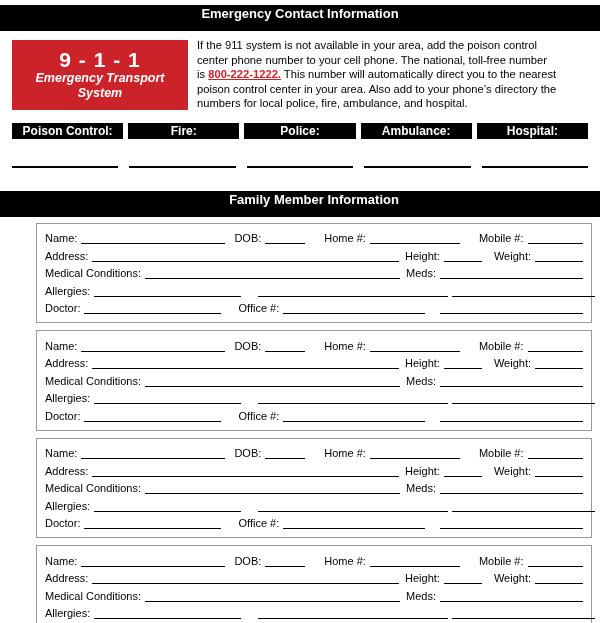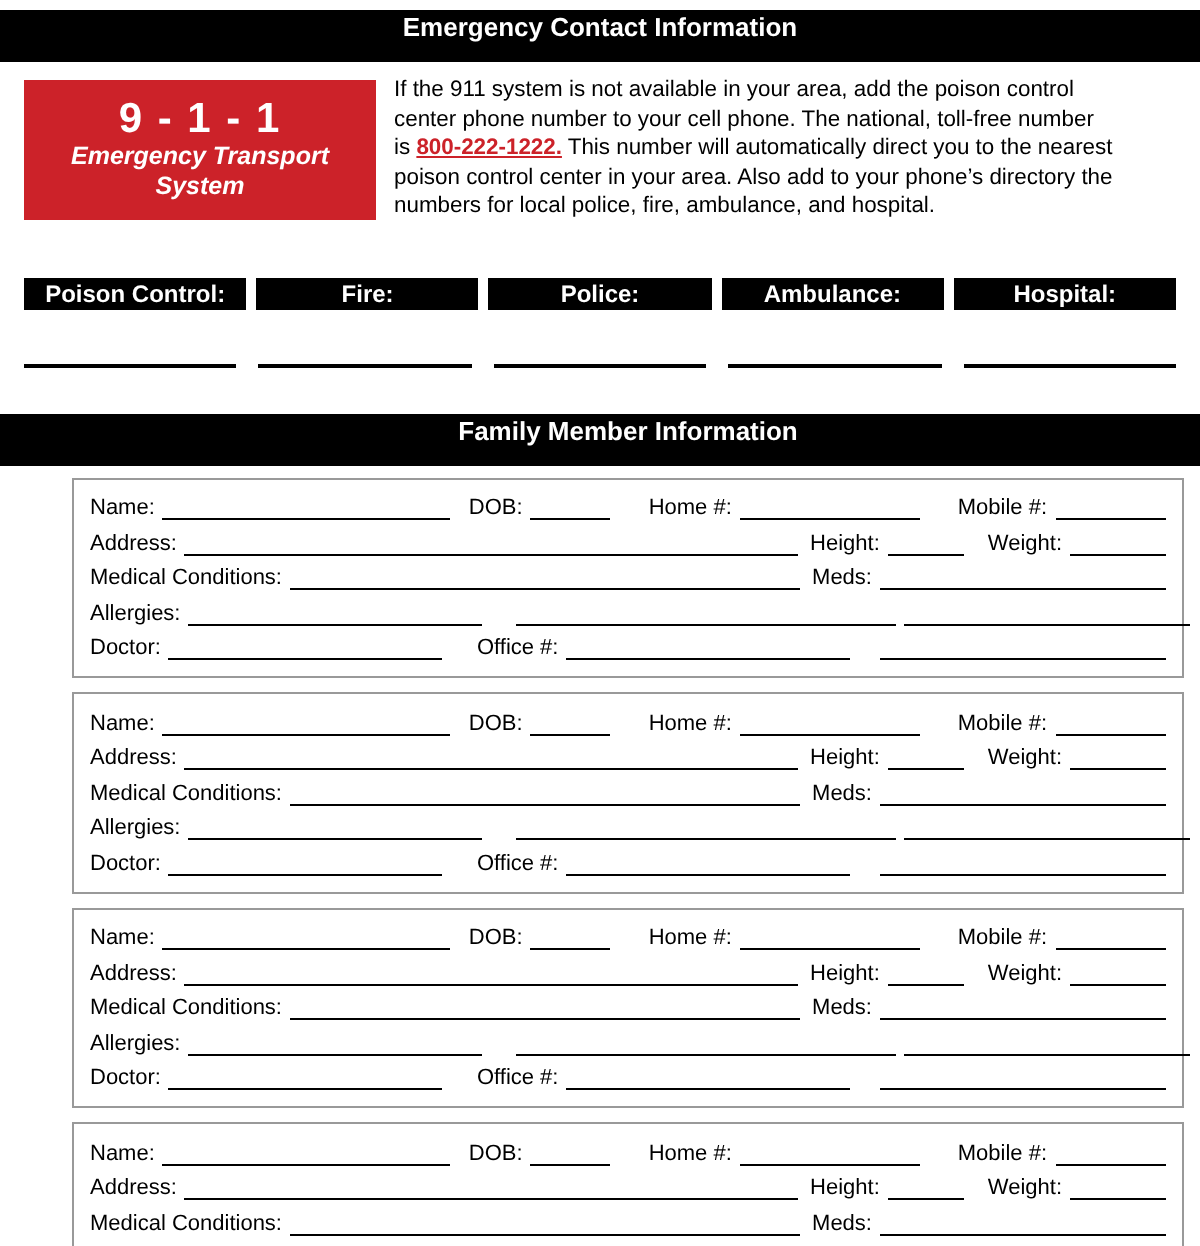--- a/index.html
+++ b/index.html
@@ -47,21 +47,21 @@
     font-size: 11.2px;
     line-height: 14.5px;
     padding-top: 1px;
   }
   .phone-red { color: var(--accent-red, #CC2229); font-weight: bold; text-decoration: underline; }
   .contact-labels {
     display: grid;
     grid-template-columns: repeat(5, 1fr);
     gap: 5px;
     padding: 0 12px;
-    margin-top: 28px;
+    margin-top: 12px;
   }
   .contact-chip {
     background: var(--bar-black, #000);
     color: #fff;
     font-weight: bold;
     font-size: 12px;
     text-align: center;
     height: 16px;
     line-height: 16px;
     white-space: nowrap;

